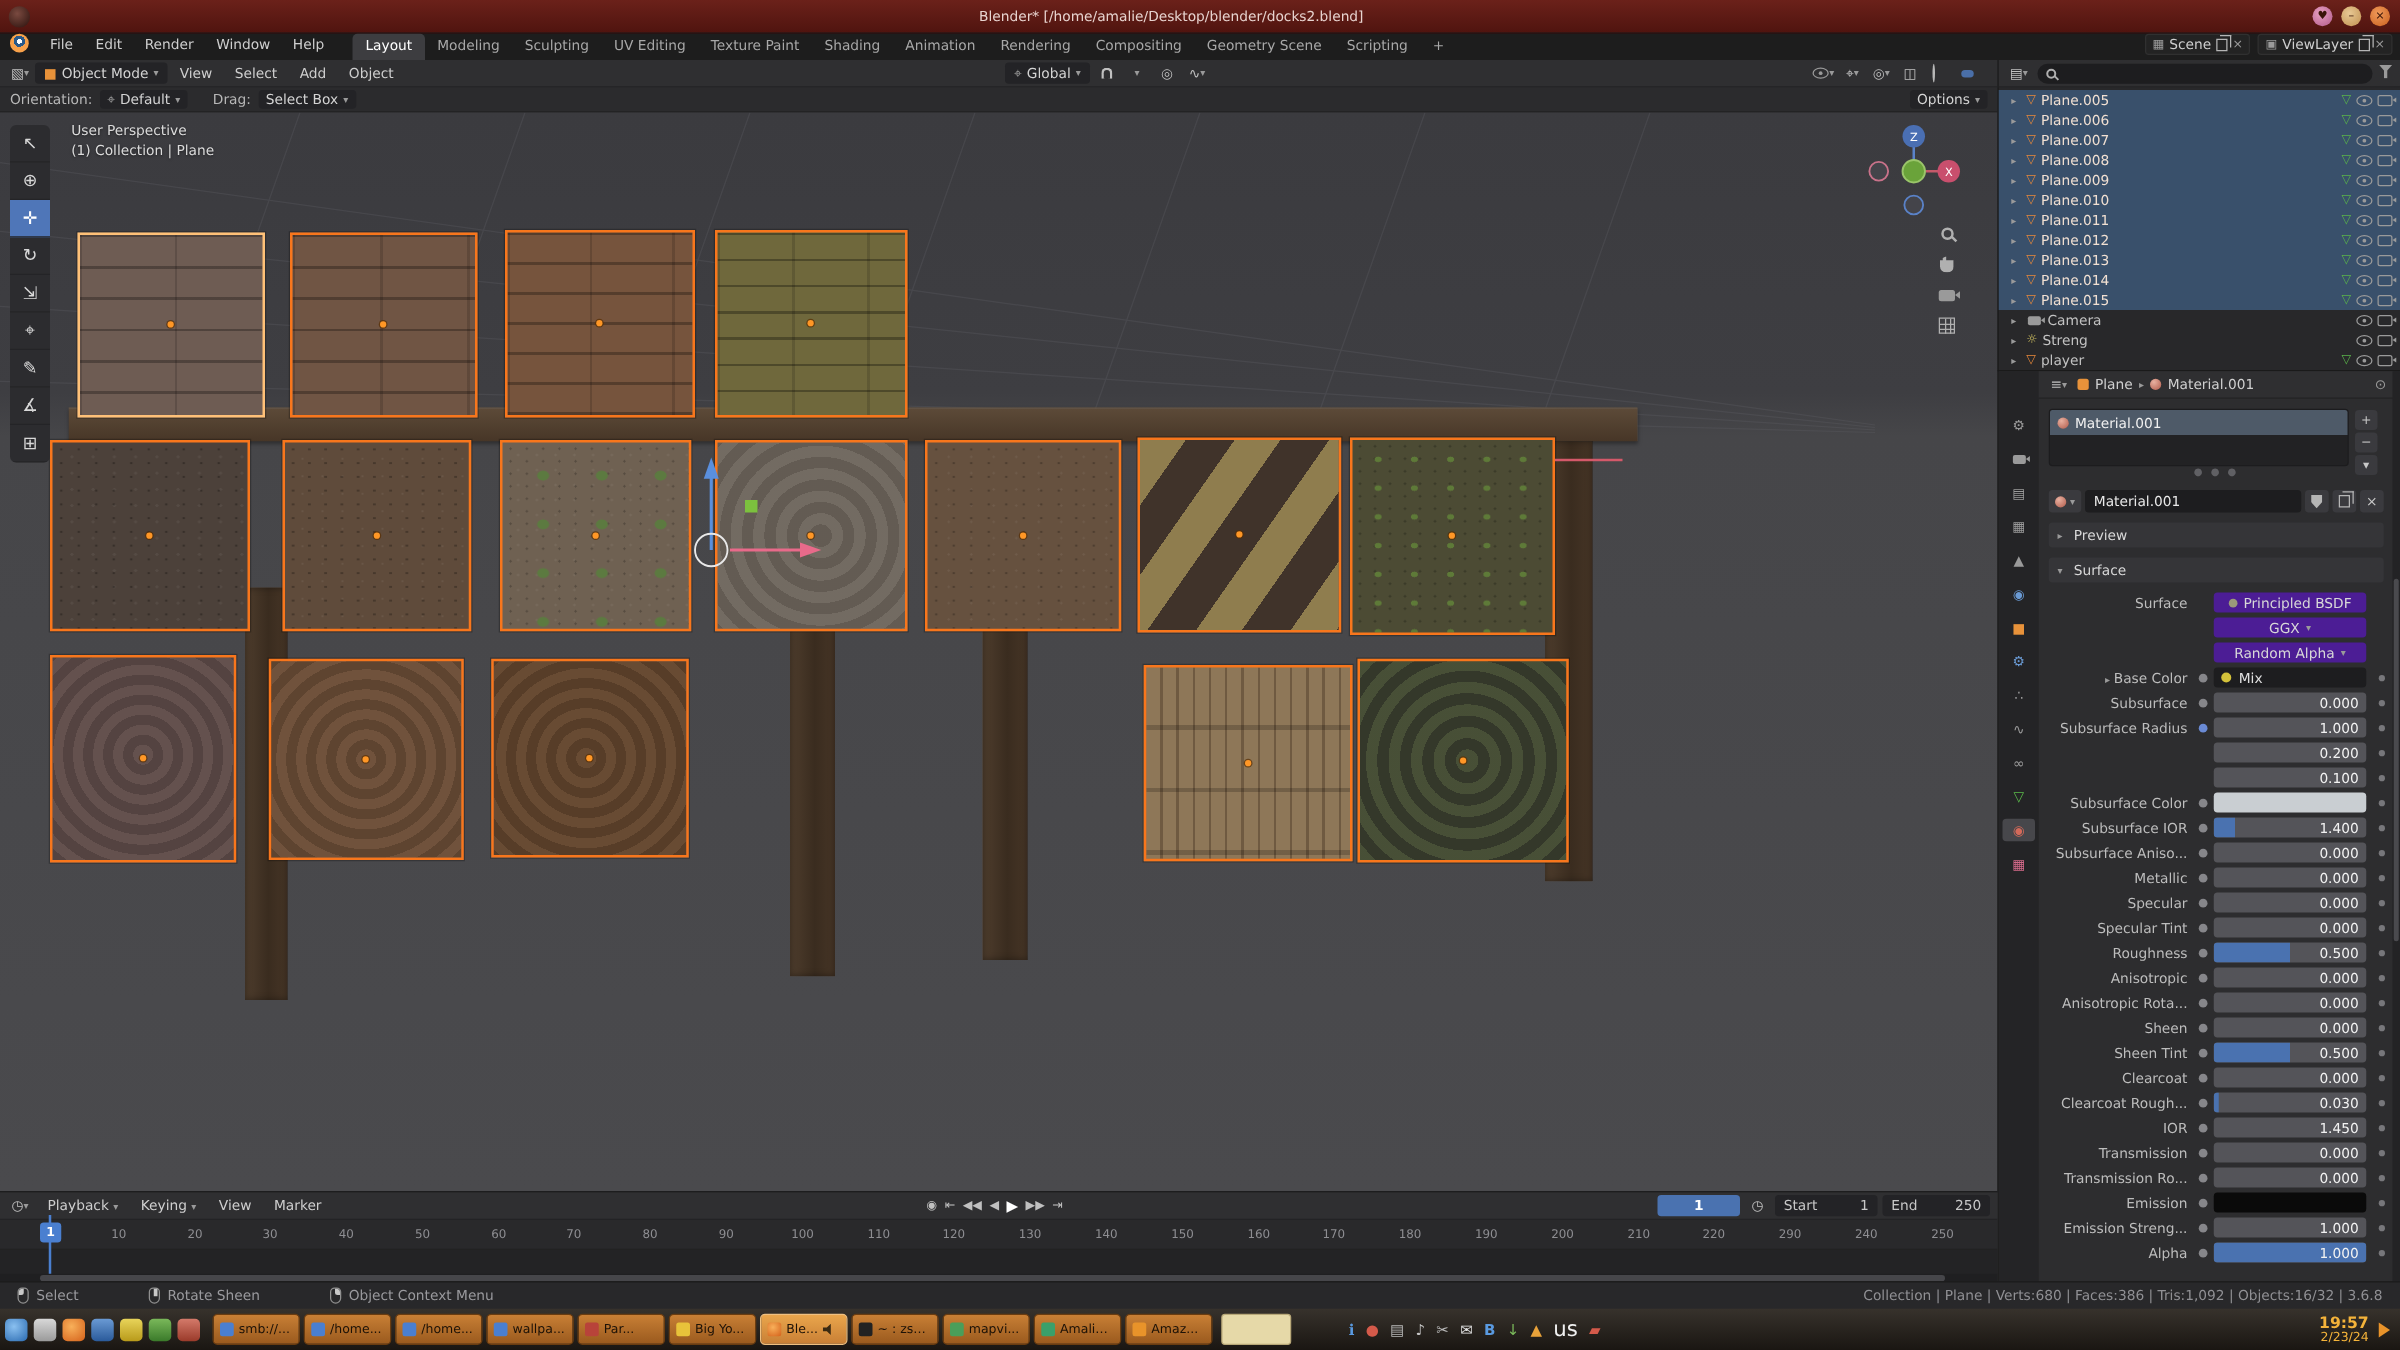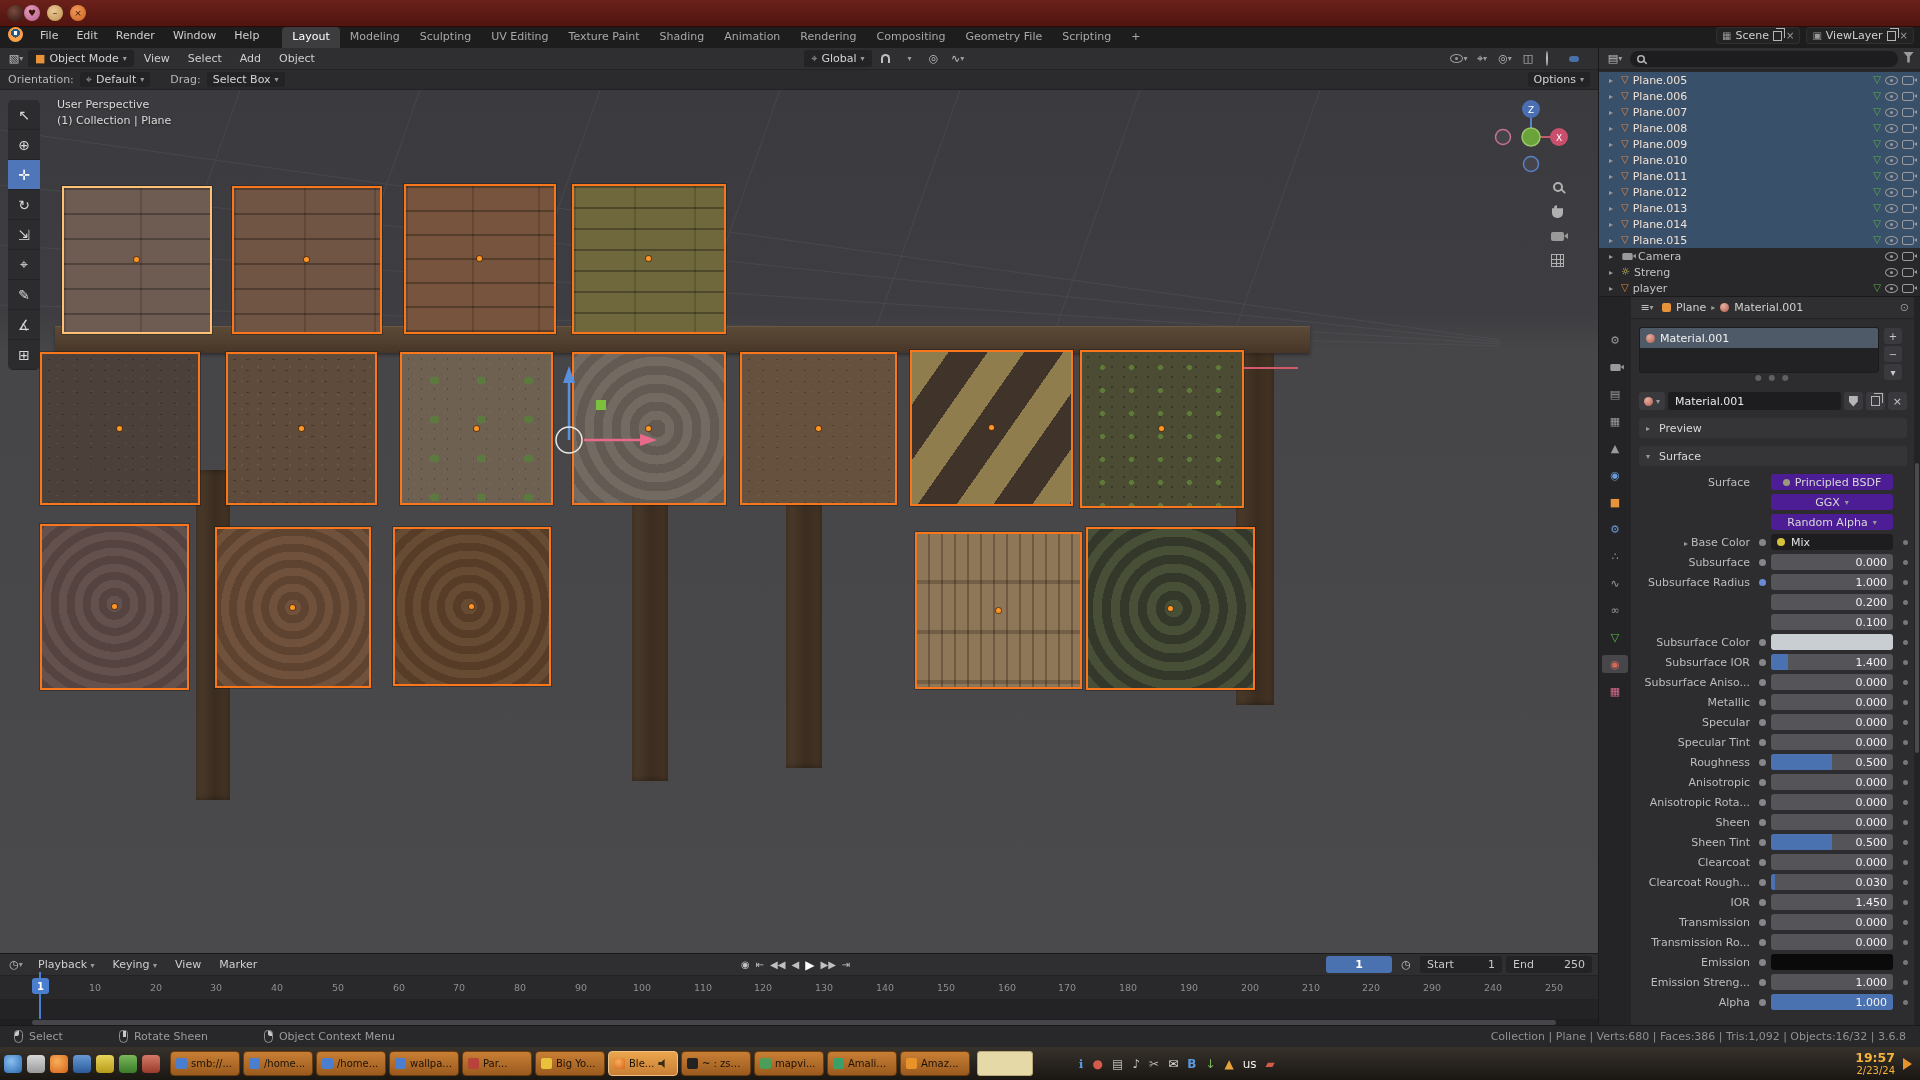--- a/index.html
+++ b/index.html
@@ -170,31 +170,32 @@
 .launcher{width:18px;height:18px;border-radius:4px}
 .win-btns{display:flex;gap:3px;align-items:center}
 .win-btn{width:70px;height:25px;border-radius:4px;background:linear-gradient(#c87f35,#9a5a1e);border:1px solid #6a3c10;display:flex;align-items:center;gap:4px;padding:0 5px;color:#1d1207;font-size:10px}
 .win-btn.active{background:linear-gradient(#eaa64c,#c87f35);border-color:#f0c080}
 .win-btn .wlabel{overflow:hidden;white-space:nowrap;text-overflow:ellipsis}
 .wicon{width:11px;height:11px;border-radius:2px;flex:0 0 auto}
 .mi-speaker{width:9px;height:9px;background:#3a2a12;clip-path:polygon(0 33%,35% 33%,70% 0,70% 100%,35% 67%,0 67%);flex:0 0 auto}
 .beige-box{width:56px;height:25px;background:#e6d9a8;border:1px solid #b8a878;border-radius:3px;margin-left:4px}
 .tray{display:flex;align-items:center;gap:9px;margin-left:46px}
 .tray-ic{font-size:12px;line-height:12px}
-.kbd-layout{color:#f0f0f0;font-size:12px}
+.kbd-layout{color:#f0f0f0;font-size:17px}
 .clockblock{margin-left:auto;text-align:right;color:#f4b33a;line-height:13px;margin-right:8px}
 .clock-time{font-size:12.5px;font-weight:bold}
 .clock-date{font-size:10px}
 .corner-tri{width:0;height:0;border-left:9px solid #e8932a;border-top:6px solid transparent;border-bottom:6px solid transparent;margin-right:4px}
 </style>
 </head>
 <body>
 
 <div class="titlebar">
   <span class="tb-menuicon"></span>
+  <span class="tb-title">Blender* [/home/amalie/Desktop/blender/docks2.blend]</span>
   <div class="tb-btns">
     <span class="tb-btn" style="background:radial-gradient(circle at 40% 35%,#e8a0c0,#b05a8a)">♥</span>
     <span class="tb-btn" style="background:radial-gradient(circle at 40% 35%,#e8c894,#c09050)">–</span>
     <span class="tb-btn" style="background:radial-gradient(circle at 40% 35%,#f0995a,#c8601e)">×</span>
   </div>
 </div>
 
 <div class="topbar">
   <span class="blender-logo"></span>
   <span class="menu-item">File</span>
@@ -205,21 +206,21 @@
   <div class="ws-tabs">
     <span class="ws-tab active">Layout</span>
     <span class="ws-tab">Modeling</span>
     <span class="ws-tab">Sculpting</span>
     <span class="ws-tab">UV Editing</span>
     <span class="ws-tab">Texture Paint</span>
     <span class="ws-tab">Shading</span>
     <span class="ws-tab">Animation</span>
     <span class="ws-tab">Rendering</span>
     <span class="ws-tab">Compositing</span>
-    <span class="ws-tab">Geometry File</span>
+    <span class="ws-tab">Geometry Scene</span>
     <span class="ws-tab">Scripting</span>
     <span class="ws-tab">+</span>
   </div>
   <div class="tb-right">
     <div class="tb-widget">
       <span class="wic">▦</span>
       <span>Scene</span>
       <span class="mi-copy"></span>
       <span class="wx">×</span>
     </div>

